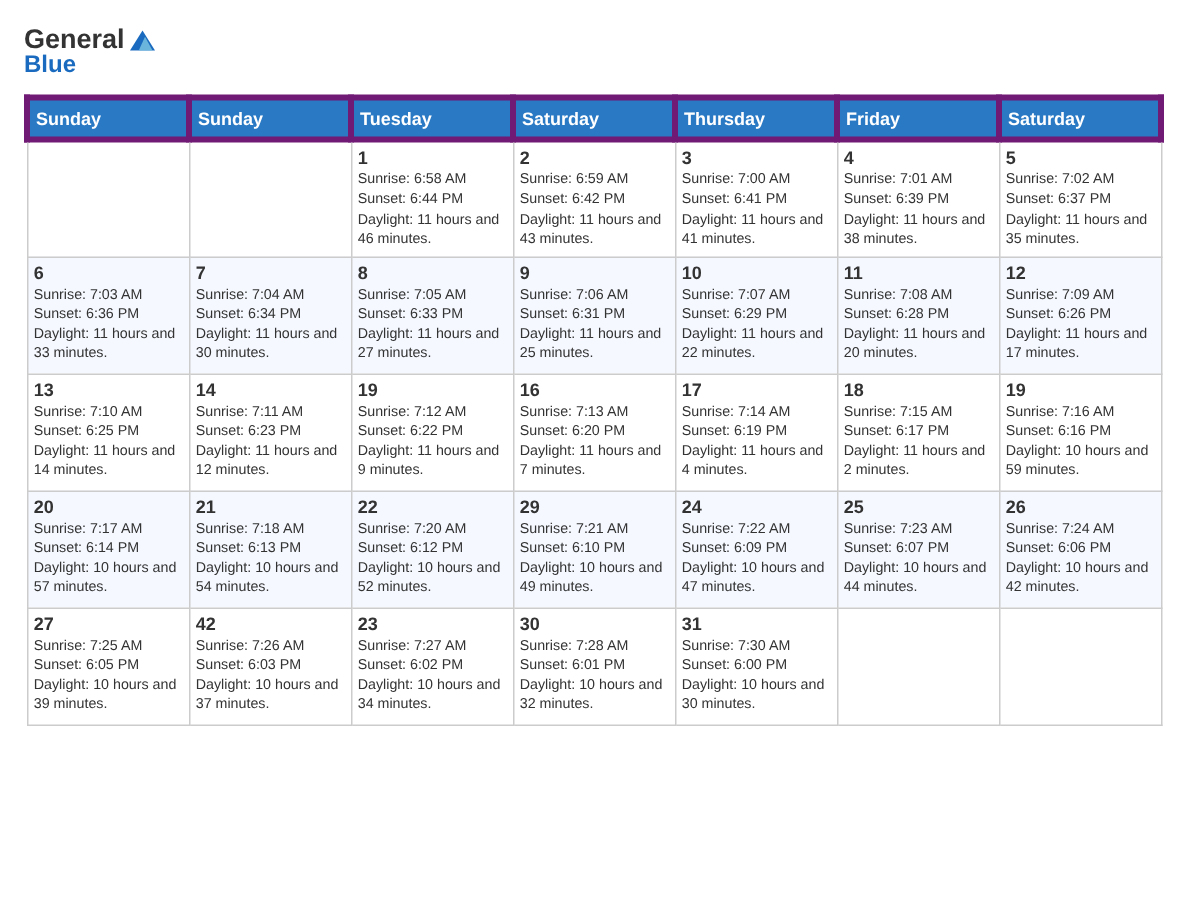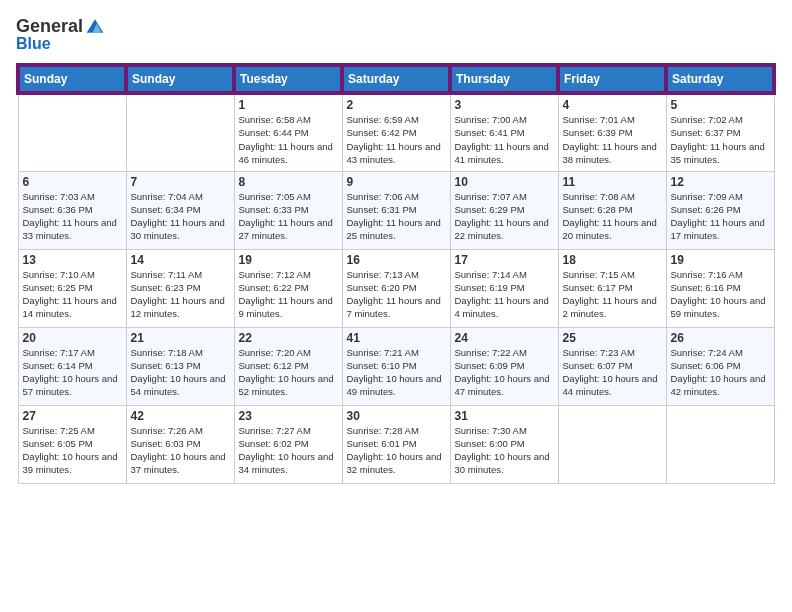--- a/index.html
+++ b/index.html
@@ -81,21 +81,21 @@
       background: #fff !important;
     }
   </style>
 </head>
 <body>
 
 <div class="page">
   <div class="header">
     <div class="logo">
       <div>
-  <div style="display:flex;gap:0px;">
+  <div style="display:flex;align-items:center;gap:0px;">
     <span style="font-size:18px;font-weight:bold;color:#333;">General</span>
     <svg width="20" height="20" viewBox="0 0 24 24" style="margin-left:2px;">
       <polygon points="2,20 12,4 22,20" fill="#1a6bbf"></polygon>
       <polygon points="9,20 14,9 20,20" fill="#7ec8e3" opacity="0.8"></polygon>
     </svg>
   </div>
   <div style="font-size:16px;font-weight:bold;color:#1a6bbf;margin-top:-2px;">Blue</div>
 </div>
     </div>
     <div class="title-block">
@@ -208,21 +208,21 @@
           </td>
           <td>
             <span class="day-number">21</span>
             <div class="day-detail">Sunrise: 7:18 AM<br>Sunset: 6:13 PM<br>Daylight: 10 hours and 54 minutes.</div>
           </td>
           <td>
             <span class="day-number">22</span>
             <div class="day-detail">Sunrise: 7:20 AM<br>Sunset: 6:12 PM<br>Daylight: 10 hours and 52 minutes.</div>
           </td>
           <td>
-            <span class="day-number">41</span>
+            <span class="day-number">29</span>
             <div class="day-detail">Sunrise: 7:21 AM<br>Sunset: 6:10 PM<br>Daylight: 10 hours and 49 minutes.</div>
           </td>
           <td>
             <span class="day-number">24</span>
             <div class="day-detail">Sunrise: 7:22 AM<br>Sunset: 6:09 PM<br>Daylight: 10 hours and 47 minutes.</div>
           </td>
           <td>
             <span class="day-number">25</span>
             <div class="day-detail">Sunrise: 7:23 AM<br>Sunset: 6:07 PM<br>Daylight: 10 hours and 44 minutes.</div>
           </td>

